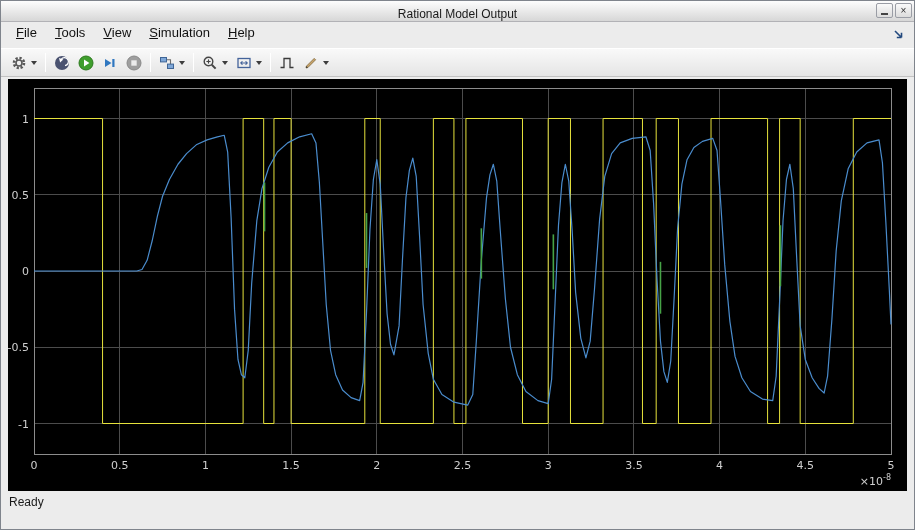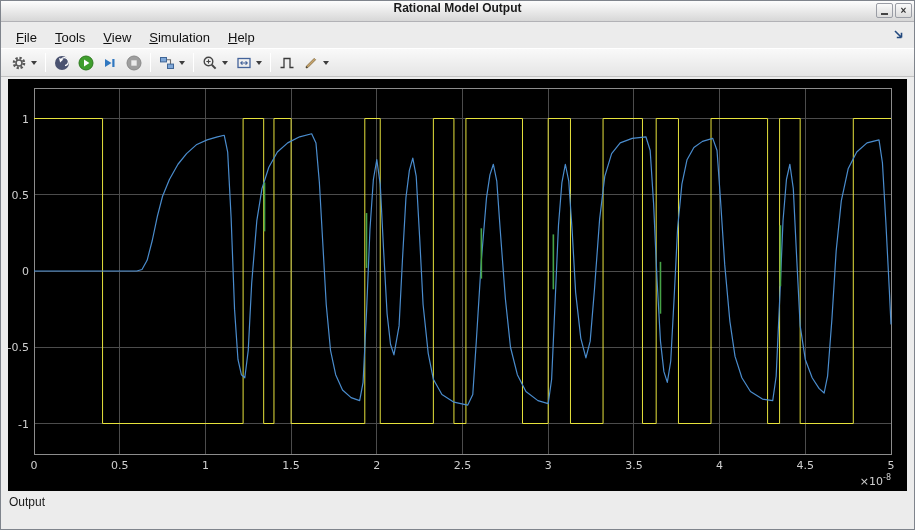--- a/index.html
+++ b/index.html
@@ -1,23 +1,23 @@
 <!DOCTYPE html>
 <html><head>
 <meta charset="utf-8">
 <style>
   *{box-sizing:border-box;margin:0;padding:0}
   html,body{width:915px;height:530px;}
   body{font-family:"Liberation Sans",sans-serif;background:#c9c9c9;}
   .window{width:915px;height:530px;background:#ececec;border:1px solid #7f848c;display:flex;flex-direction:column;overflow:hidden;}
-  .titlebar{height:21px;flex:0 0 21px;background:linear-gradient(#fdfdfd,#d7d7d7);border-bottom:1px solid #b2b2b6;display:flex;align-items:flex-start;justify-content:center;position:relative;font-size:12px;color:#1a1a1a;font-weight:bold;}
+  .titlebar{height:21px;flex:0 0 21px;background:linear-gradient(#fdfdfd,#d7d7d7);border-bottom:1px solid #b2b2b6;display:flex;align-items:flex-end;justify-content:center;position:relative;font-size:12px;color:#1a1a1a;}
   .tb-buttons{position:absolute;right:2px;top:2px;display:flex;gap:2px;}
   .tb-btn{width:17px;height:15px;border:1px solid #9a9da5;background:linear-gradient(#fafafa,#dcdcdc);display:flex;align-items:center;justify-content:center;font-size:10px;line-height:1;color:#333;border-radius:2px;}
   .min-bar{width:7px;height:2px;background:#444;margin-top:7px;}
-  .menubar{height:26px;flex:0 0 26px;display:flex;align-items:flex-end;padding:0 6px;font-size:13px;background:#ececec;position:relative;}
+  .menubar{height:26px;flex:0 0 26px;display:flex;align-items:flex-start;padding:0 6px;font-size:13px;background:#ececec;position:relative;}
   .menu-item{padding:3px 9px;color:#111;cursor:default;}
   u{text-decoration:underline;}
   .dock-btn{position:absolute;right:7px;top:5px;width:16px;height:16px;display:flex;align-items:center;justify-content:center;}
   .toolbar{height:29px;flex:0 0 29px;background:linear-gradient(#f9f9f9,#e5e5e5);border-top:1px solid #ffffff;border-bottom:1px solid #c2c2c2;display:flex;align-items:center;padding:0 6px;}
   .tool-btn{height:24px;min-width:24px;display:flex;align-items:center;justify-content:center;padding:0 3px;border:1px solid transparent;border-radius:2px;}
   .tool-sep{width:1px;height:19px;background:#c0c0c0;border-right:1px solid #fff;margin:0 4px;flex:0 0 auto;}
   .dd{width:0;height:0;border-left:3px solid transparent;border-right:3px solid transparent;border-top:4px solid #3d3d3d;margin-left:4px;}
   .scope{flex:0 0 412px;margin:2px 7px 0 7px;height:412px;background:#000;}
   .scope svg{display:block;}
   .statusbar{flex:1;display:flex;align-items:flex-start;padding:4px 4px 0 8px;font-size:12px;color:#1a1a1a;}
@@ -186,16 +186,16 @@
         <text x="540.1999999999999" y="390" text-anchor="middle" fill="#cfcfcf" font-size="11" font-family="&quot;DejaVu Sans&quot;, sans-serif">3</text>
         <text x="625.9" y="390" text-anchor="middle" fill="#cfcfcf" font-size="11" font-family="&quot;DejaVu Sans&quot;, sans-serif">3.5</text>
         <text x="711.6" y="390" text-anchor="middle" fill="#cfcfcf" font-size="11" font-family="&quot;DejaVu Sans&quot;, sans-serif">4</text>
         <text x="797.3000000000001" y="390" text-anchor="middle" fill="#cfcfcf" font-size="11" font-family="&quot;DejaVu Sans&quot;, sans-serif">4.5</text>
         <text x="883" y="390" text-anchor="middle" fill="#cfcfcf" font-size="11" font-family="&quot;DejaVu Sans&quot;, sans-serif">5</text>
         <text x="883" y="406" text-anchor="end" fill="#cfcfcf" font-size="11" font-family="&quot;DejaVu Sans&quot;, sans-serif"><tspan>×10</tspan><tspan dy="-5" font-size="8">-8</tspan></text>
       </svg>
   </div>
 
   <div class="statusbar">
-    <span>Output</span>
+    <span>Ready</span>
   </div>
 
 </div>
 
 </body></html>

